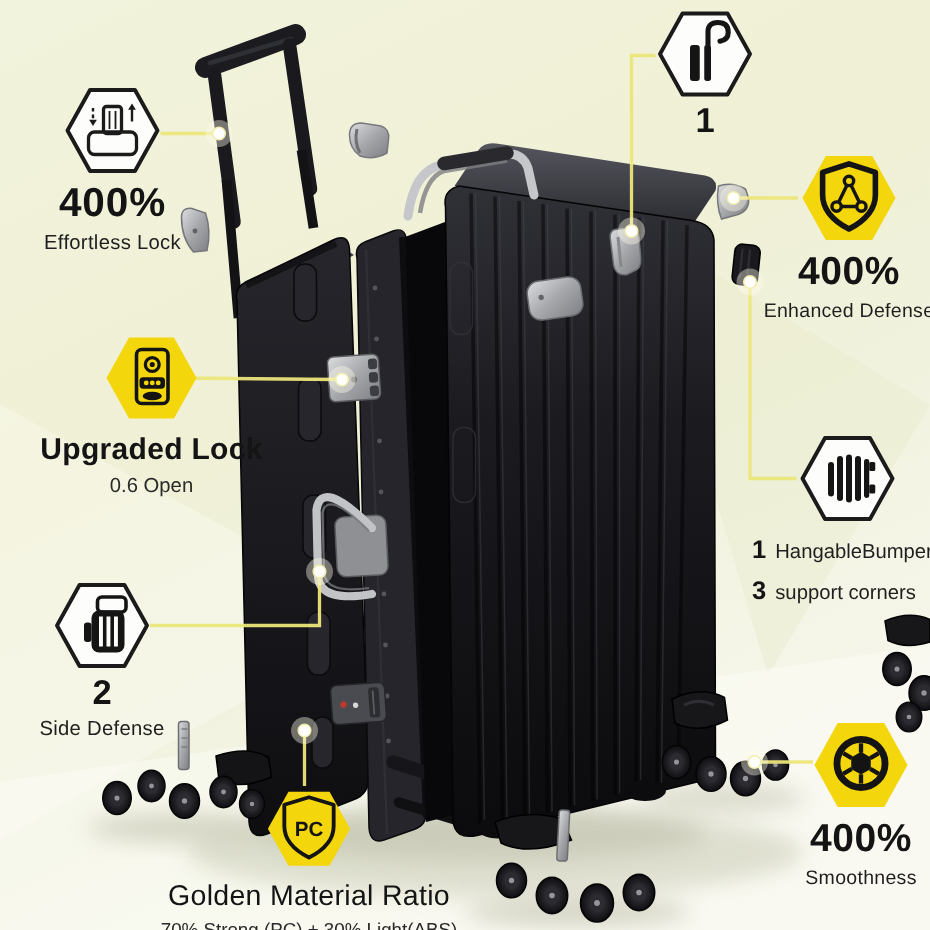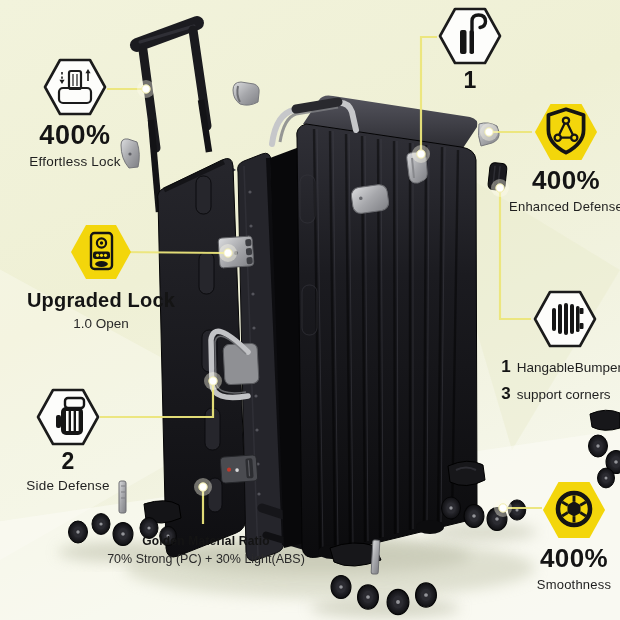--- a/index.html
+++ b/index.html
@@ -16,21 +16,21 @@
   .f3{left:0;top:430px;width:620px;height:190px;background:rgba(252,252,246,.55);
       clip-path:polygon(0 48%,100% 0,100% 100%,0 100%);}
   svg.scene{position:absolute;left:0;top:0;}
   .callout{position:absolute;display:flex;flex-direction:column;align-items:center;text-align:center;}
   .hexwrap{line-height:0;}
   .big-num{font-size:26px;font-weight:700;letter-spacing:.4px;margin-top:3px;color:#141414;}
   .huge-num{font-size:27px;font-weight:700;letter-spacing:.6px;margin-top:4px;color:#141414;}
   .small-num{font-size:23px;font-weight:700;margin-top:2px;color:#141414;}
   .lbl{font-size:13.5px;margin-top:3px;color:#1f1f1f;letter-spacing:.2px;}
   .title-md{font-size:20px;font-weight:700;margin-top:8px;color:#141414;letter-spacing:.2px;}
-  .title-lg{font-size:12px;font-weight:700;margin-top:8px;color:#141414;letter-spacing:.2px;}
+  .title-lg{font-size:19px;font-weight:400;margin-top:8px;color:#141414;letter-spacing:.2px;}
   .sub{font-size:12.5px;margin-top:4px;color:#2a2a2a;}
   .rows{display:flex;flex-direction:column;gap:7px;margin-top:9px;align-items:flex-start;}
   .row{display:flex;align-items:baseline;gap:6px;}
   .row b{font-size:17px;font-weight:700;color:#141414;}
   .row span{font-size:13.5px;color:#1f1f1f;}
 </style>
 </head>
 <body>
 
 <div class="stage">
@@ -409,21 +409,21 @@
         <circle cx="32.5" cy="20" r="4.6" stroke="#141414" stroke-width="2.2" fill="none"></circle>
         <circle cx="32.5" cy="20" r="1.7" fill="#141414"></circle>
         <rect x="24" y="28.5" width="17" height="7.6" rx="2.4" fill="#141414"></rect>
         <circle cx="28.5" cy="32.3" r="1.6" fill="#F3D60B"></circle>
         <circle cx="32.5" cy="32.3" r="1.6" fill="#F3D60B"></circle>
         <circle cx="36.5" cy="32.3" r="1.6" fill="#F3D60B"></circle>
         <ellipse cx="32.5" cy="41" rx="6.4" ry="2.9" fill="#141414"></ellipse>
       </svg>
     </span>
     <div class="title-md">Upgraded Lock</div>
-    <div class="sub" style="font-size:13.5px;">1.0 Open</div>
+    <div class="sub" style="font-size:13.5px;">0.6 Open</div>
   </div>
 
   <div class="callout" style="left:502px;top:290px;width:126px;align-items:center;">
     <span class="hexwrap">
       <svg width="66" height="58" viewBox="0 0 64 58">
         <polygon points="17,2 47,2 62,29 47,56 17,56 2,29" fill="#fdfdfb" stroke="#1b1b1b" stroke-width="2.6" stroke-linejoin="round"></polygon>
         <rect x="19" y="18" width="4" height="23" rx="2" fill="#151515"></rect>
         <rect x="25" y="14" width="4" height="30" rx="2" fill="#151515"></rect>
         <rect x="31" y="13" width="4" height="32" rx="2" fill="#151515"></rect>
         <rect x="37" y="14" width="4" height="30" rx="2" fill="#151515"></rect>
@@ -454,20 +454,27 @@
         <rect x="35" y="23" width="2.6" height="20" fill="#fdfdfb"></rect>
         <rect x="40" y="23" width="2.6" height="20" fill="#fdfdfb"></rect>
         <rect x="20" y="27" width="5" height="13" rx="2" fill="#151515"></rect>
       </svg>
     </span>
     <div class="small-num">2</div>
     <div class="lbl">Side Defense</div>
   </div>
 
   <div class="callout" style="left:96px;top:526px;width:220px;">
+    <span class="hexwrap">
+      <svg width="60" height="53" viewBox="0 0 64 58">
+        <polygon points="17,2 47,2 62,29 47,56 17,56 2,29" fill="#F3D60B"></polygon>
+        <path d="M32,6 L50,11.5 V27 Q50,41 32,50 Q14,41 14,27 V11.5 Z" stroke="#141414" stroke-width="2.8" fill="none" stroke-linejoin="round"></path>
+        <text x="32" y="34" text-anchor="middle" font-size="15" font-weight="bold" font-family="Liberation Sans, sans-serif" fill="#141414">PC</text>
+      </svg>
+    </span>
     <div class="title-lg">Golden Material Ratio</div>
     <div class="sub">70% Strong (PC) + 30% Light(ABS)</div>
   </div>
 
   <div class="callout" style="left:512px;top:480px;width:124px;">
     <span class="hexwrap">
       <svg width="68" height="60" viewBox="0 0 64 58">
         <polygon points="17,2 47,2 62,29 47,56 17,56 2,29" fill="#F3D60B"></polygon>
         <circle cx="32" cy="28" r="15.5" stroke="#141414" stroke-width="4.4" fill="none"></circle>
         <polygon points="32,20.5 38.3,24.1 38.3,31.6 32,35.2 25.7,31.6 25.7,24.1" fill="#141414"></polygon>

